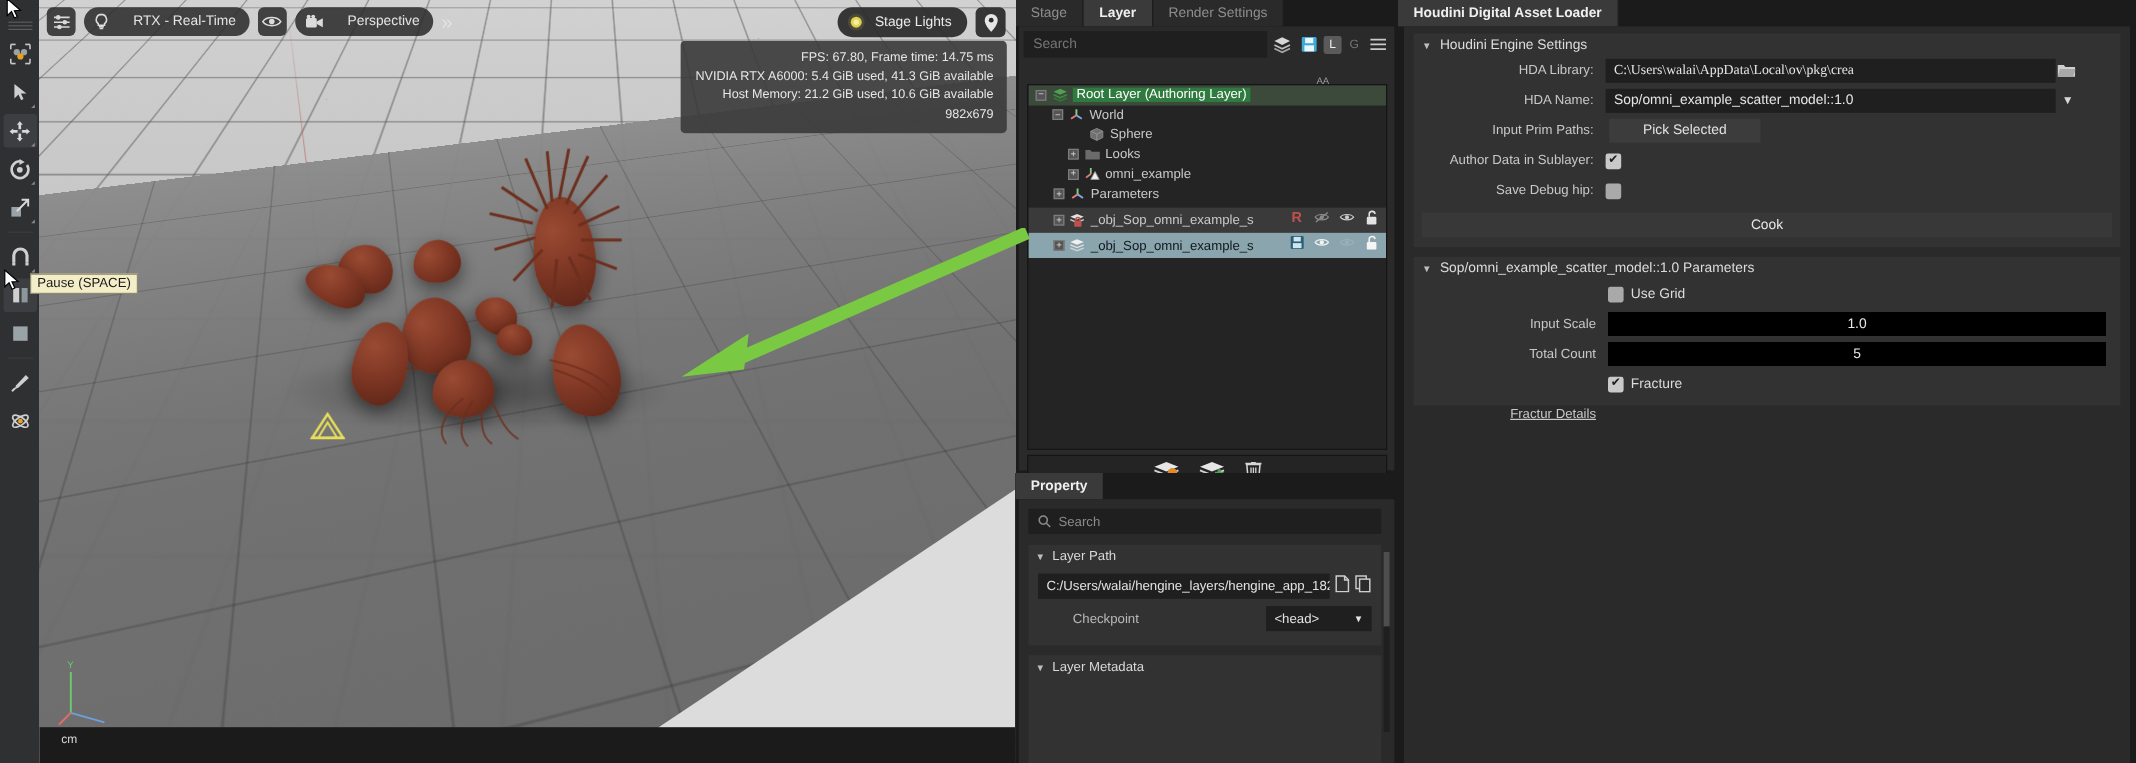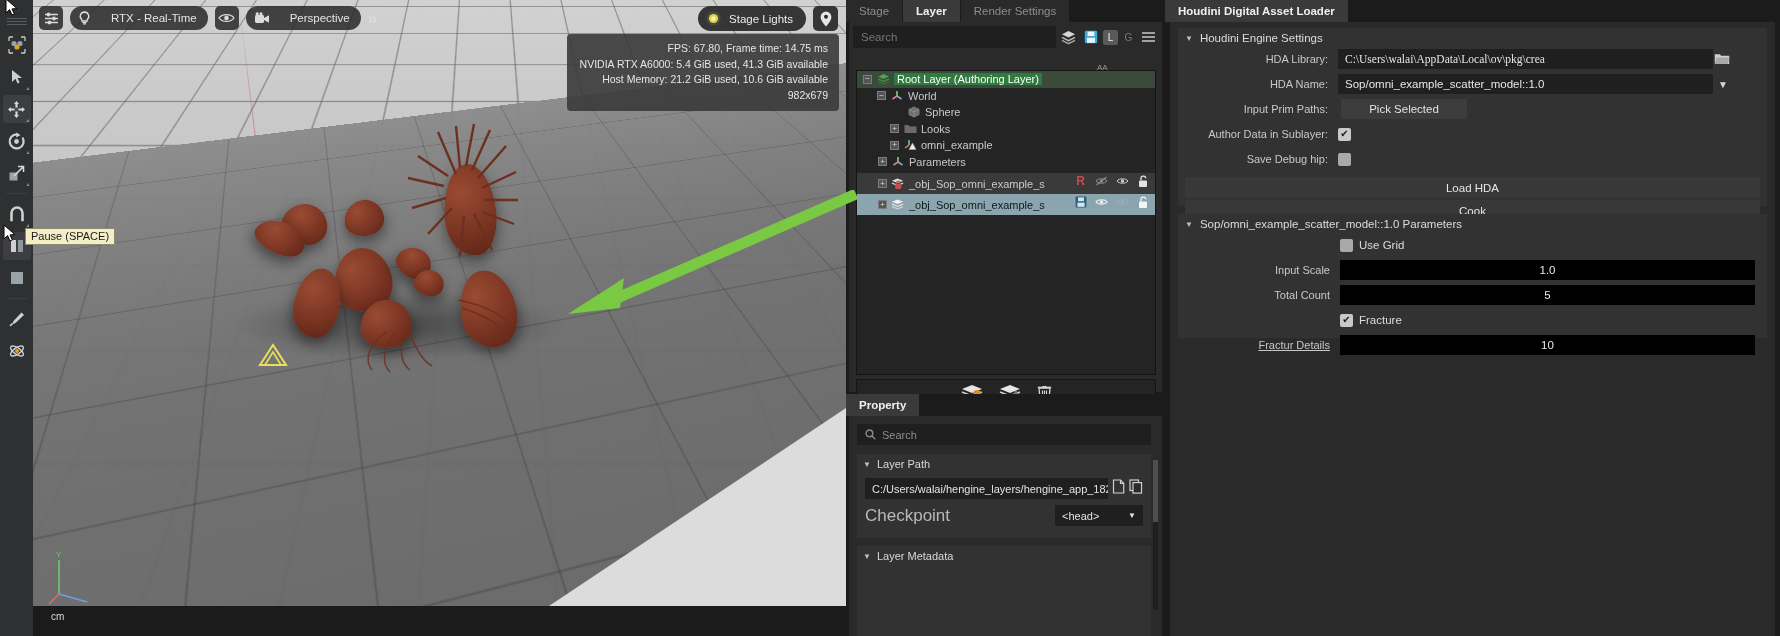--- a/index.html
+++ b/index.html
@@ -713,21 +713,21 @@
             </svg>
           </span>
           <span>
             <svg width="14" height="15" viewBox="0 0 14 15">
               <rect x="1" y="1" width="8.5" height="10.5" fill="none" stroke="#cfcfcf" stroke-width="1.2"></rect>
               <rect x="4" y="3.6" width="8.5" height="10.5" fill="#2a2a2a" stroke="#cfcfcf" stroke-width="1.2"></rect>
             </svg>
           </span>
         </div>
         <div style="display:flex; align-items:center; padding:6px 8px 0 8px;">
-          <span style="flex:1; font-size:17px; color:#b9b9b9;">Checkpoint</span>
+          <span style="flex:1; font-size:11px; color:#b9b9b9;margin-left:29px;">Checkpoint</span>
           <div class="pfield" style="width:88px; justify-content:space-between;">
             <span>&lt;head&gt;</span>
             <span style="font-size:8px;">▼</span>
           </div>
         </div>
       </div>
 
       <div class="prop-group" style="top:130px; height:90px;">
         <div class="grp-title">
           <span class="caret">▼</span>
@@ -780,21 +780,20 @@
           <span class="hlabel">Author Data in Sublayer:</span>
           <span class="chk">✔</span>
         </div>
 
         <div class="hrow">
           <span class="hlabel">Save Debug hip:</span>
           <span class="chk off">✔</span>
         </div>
 
         <div style="padding:4px 7px 0 7px;">
-          <div class="wbtn">Load HDA</div>
           <div class="wbtn">Cook</div>
         </div>
       </div>
 
       <div class="hsection" style="top:192px; height:124px;">
         <div class="hsec-title">
           <span class="caret">▼</span>
           <span>Sop/omni_example_scatter_model::1.0 Parameters</span>
         </div>
 
@@ -815,20 +814,19 @@
         </div>
 
         <div class="hrow">
           <span class="hlabel" style="width:162px;"></span>
           <span class="chk">✔</span>
           <span style="font-size:11.5px; color:#dcdcdc; margin-left:6px;">Fracture</span>
         </div>
 
         <div class="hrow">
           <span class="hlabel" style="width:162px;text-decoration:underline;">Fractur Details</span>
-          <div class="numfield" style="width:415px;">10</div>
         </div>
       </div>
 
     </div>
   </div>
 
 </div>
 
 </body></html>

